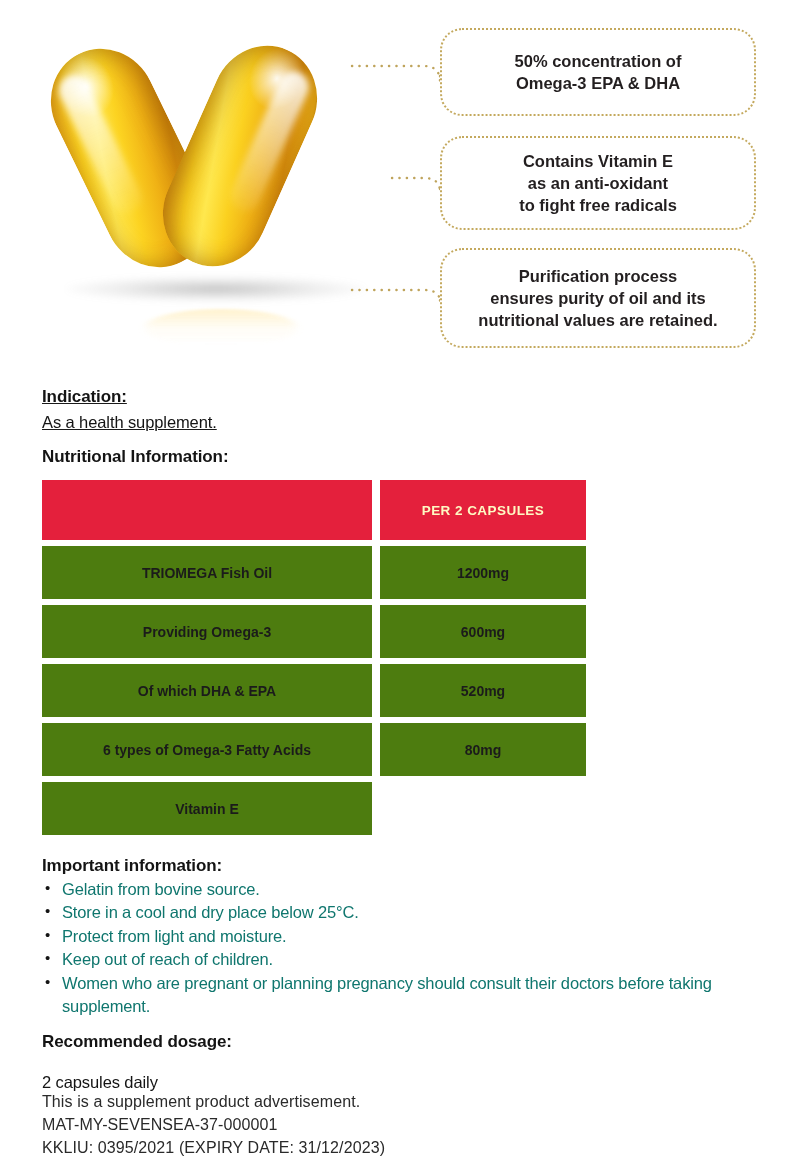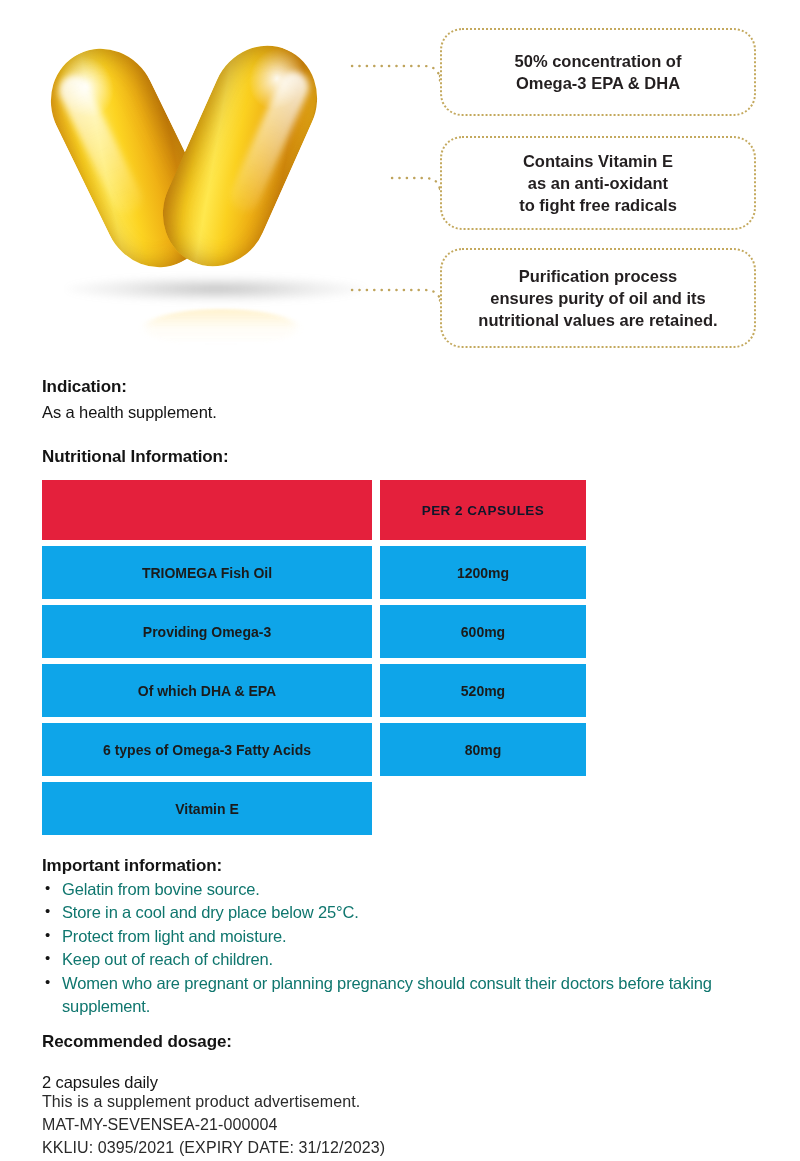--- a/index.html
+++ b/index.html
@@ -180,22 +180,23 @@
     font-size: 16.5px;
     font-weight: 400;
     color: #141414;
     margin: 0;
     letter-spacing: -0.1px;
   }
 
   .indication-block {
     position: absolute;
     left: 42px;
-    top: 377px;
+    top: 387px;
     width: 600px;
+    text-decoration: underline;
   }
   .indication-block .section-body { margin-top: 6px; }
 
   .nutri-heading {
     position: absolute;
     left: 42px;
     top: 447px;
   }
 
   
@@ -219,28 +220,28 @@
     padding: 4px 10px;
   }
   .cell-name  { width: 330px; }
   .cell-value { width: 206px; }
 
   .nutri-row-header .nutri-cell {
     background: #e4203c;
     height: 60px;
   }
   .nutri-row-header .cell-value {
-    color: #0f172a;
+    color: #fef9c3;
     font-size: 13.5px;
     font-weight: 700;
     letter-spacing: 0.45px;
   }
 
   .nutri-row-data .nutri-cell {
-    background: #0ea5e9;
+    background: #4d7c0f;
     height: 53px;
     color: #1b1b1b;
     font-size: 14px;
     font-weight: 700;
   }
 
   
   .important-block {
     position: absolute;
     left: 42px;
@@ -379,15 +380,15 @@
   </ul>
 </div>
 
 <div class="dosage-block">
   <p class="section-heading">Recommended dosage:</p>
   <p class="section-body">2 capsules daily</p>
 </div>
 
 <div class="fineprint">
   <div>This is a supplement product advertisement.</div>
-  <div>MAT-MY-SEVENSEA-21-000004</div>
+  <div>MAT-MY-SEVENSEA-37-000001</div>
   <div>KKLIU: 0395/2021 (EXPIRY DATE: 31/12/2023)</div>
 </div>
 
 </body></html>

